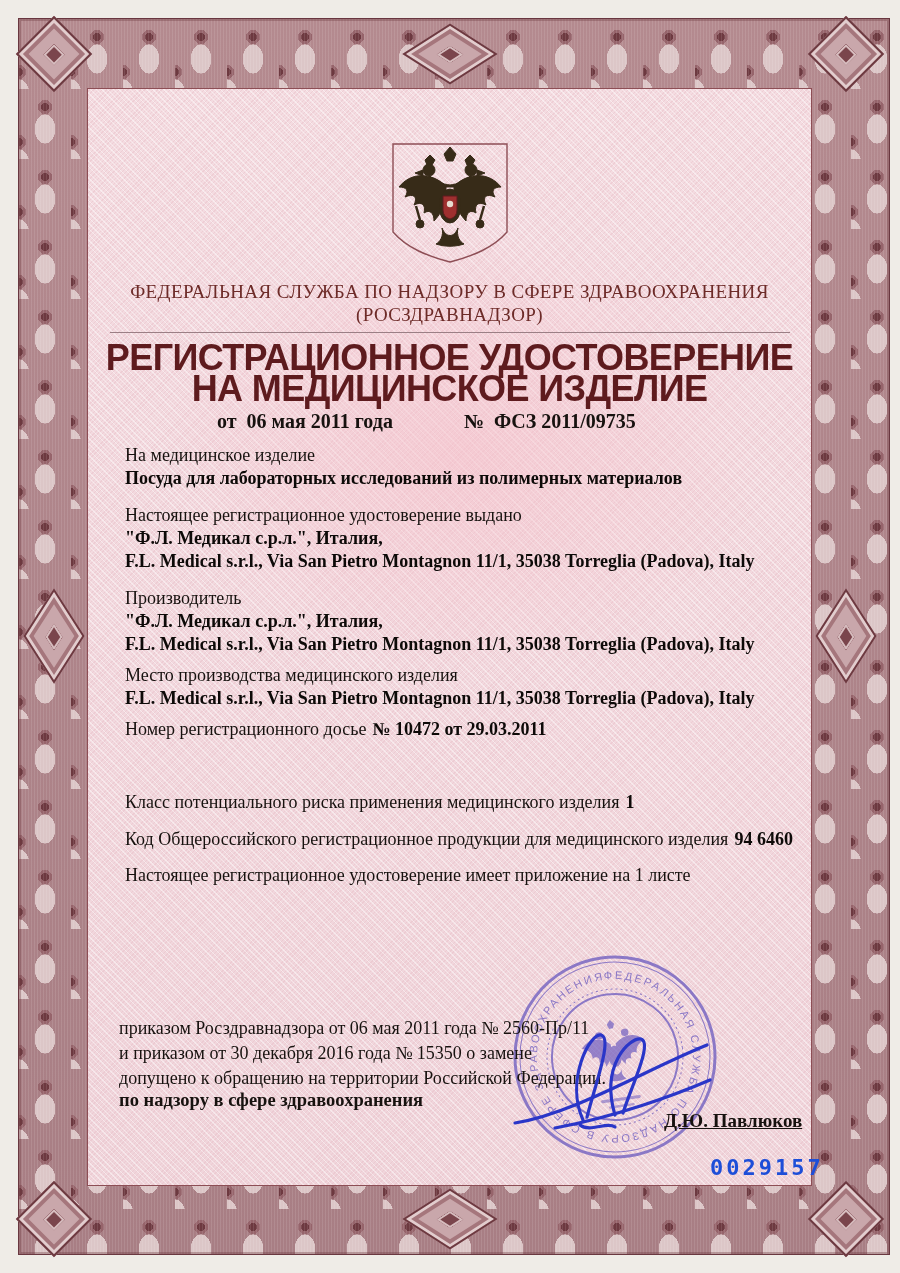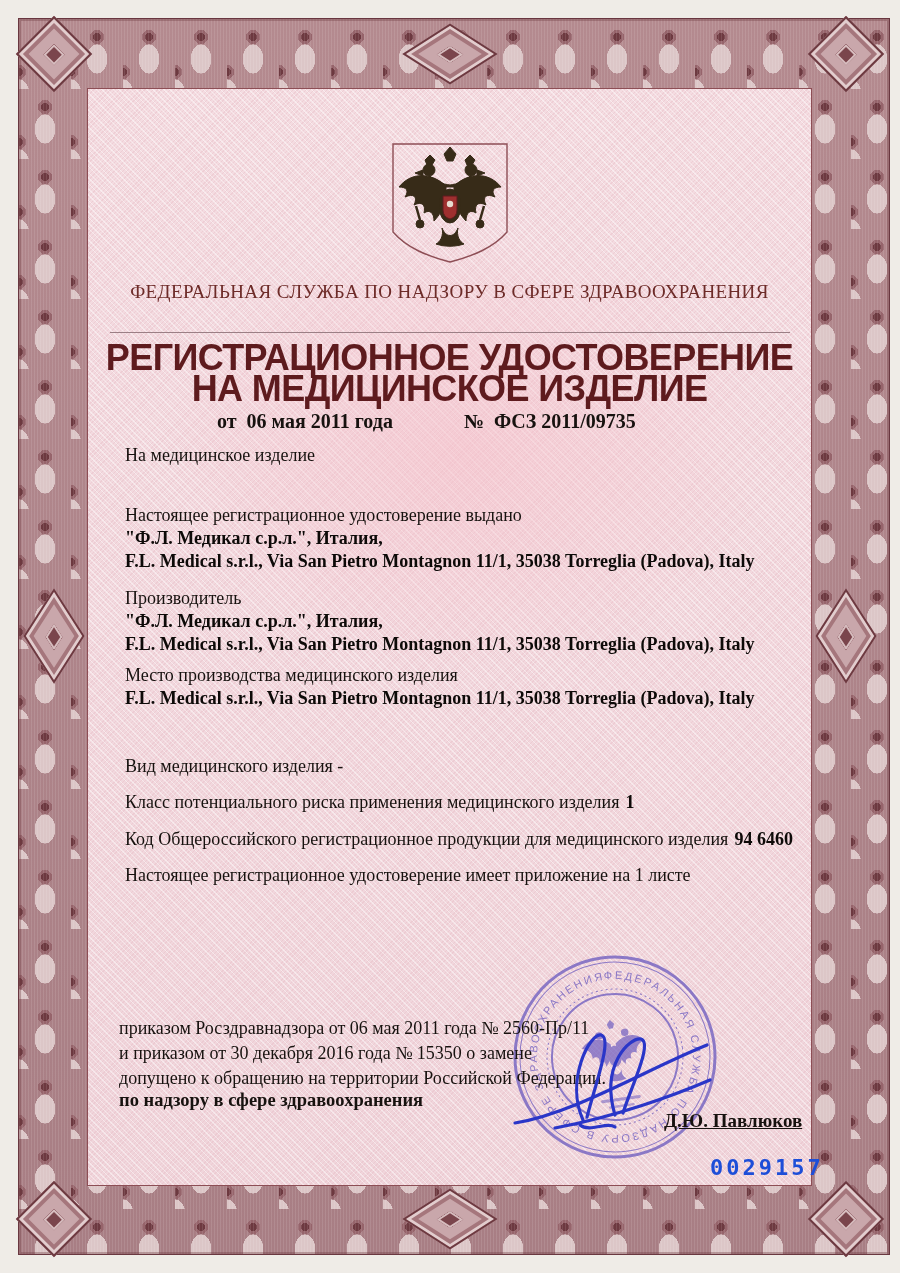--- a/index.html
+++ b/index.html
@@ -127,56 +127,58 @@
       <circle cx="91" cy="82" r="4"></circle>
       <path d="M31,78 L27,64" stroke-width="2.5" fill="none"></path>
       <path d="M91,78 L95,64" stroke-width="2.5" fill="none"></path>
     </g>
     <path d="M54,54 h14 v14 q0,7 -7,9 q-7,-2 -7,-9 z" fill="#9e2f2f" stroke="#5e1b1e" stroke-width="1"></path>
     <circle cx="61" cy="62" r="3.2" fill="#e8dcd2"></circle>
   </svg>
 
   <div class="txt center issuer">
     <div>ФЕДЕРАЛЬНАЯ СЛУЖБА ПО НАДЗОРУ В СФЕРЕ ЗДРАВООХРАНЕНИЯ</div>
+    <div>(РОСЗДРАВНАДЗОР)</div>
   </div>
   <div class="divider"></div>
   <div class="txt center title">
     <div>РЕГИСТРАЦИОННОЕ УДОСТОВЕРЕНИЕ</div>
     <div>НА МЕДИЦИНСКОЕ ИЗДЕЛИЕ</div>
   </div>
   <div class="txt center dateline">
     <span class="date pre">от  06 мая 2011 года</span>
     <span class="num pre">№  ФСЗ 2011/09735</span>
   </div>
 
   <div class="txt body g1">
     <div>На медицинское изделие</div>
+    <div class="b">Посуда для лабораторных исследований из полимерных материалов</div>
   </div>
 
   <div class="txt body g2">
     <div>Настоящее регистрационное удостоверение выдано</div>
     <div class="b">"Ф.Л. Медикал с.р.л.", Италия,</div>
     <div class="b">F.L. Medical s.r.l., Via San Pietro Montagnon 11/1, 35038 Torreglia (Padova), Italy</div>
   </div>
 
   <div class="txt body g3">
     <div>Производитель</div>
     <div class="b">"Ф.Л. Медикал с.р.л.", Италия,</div>
     <div class="b">F.L. Medical s.r.l., Via San Pietro Montagnon 11/1, 35038 Torreglia (Padova), Italy</div>
   </div>
 
   <div class="txt body g4">
     <div>Место производства медицинского изделия</div>
     <div class="b">F.L. Medical s.r.l., Via San Pietro Montagnon 11/1, 35038 Torreglia (Padova), Italy</div>
   </div>
 
-
-  <div class="txt body g6">
-    <span>Вид медицинского изделия -</span>
-  </div>
+  <div class="txt body g5">
+    <span>Номер регистрационного досье</span><span class="b vgap">№ 10472 от 29.03.2011</span>
+  </div>
+
 
   <div class="txt body g7">
     <span>Класс потенциального риска применения медицинского изделия</span><span class="b vgap">1</span>
   </div>
 
   <div class="txt body g8">
     <span>Код Общероссийского регистрационное продукции для медицинского изделия</span><span class="b vgap">94 6460</span>
   </div>
 
   <div class="txt body g9">

